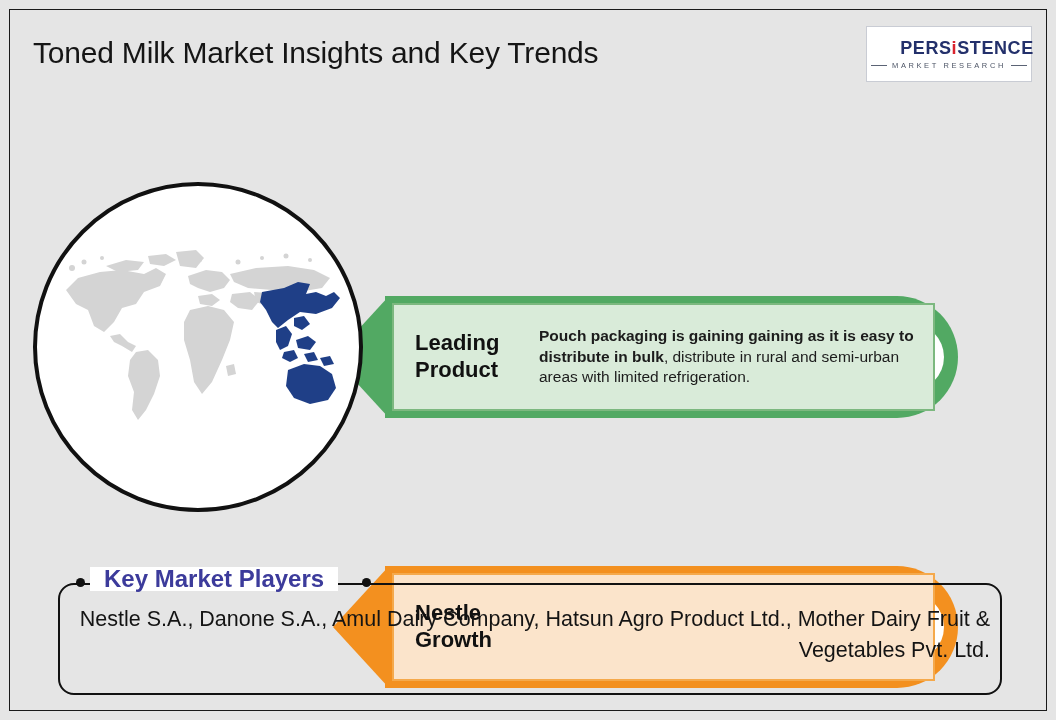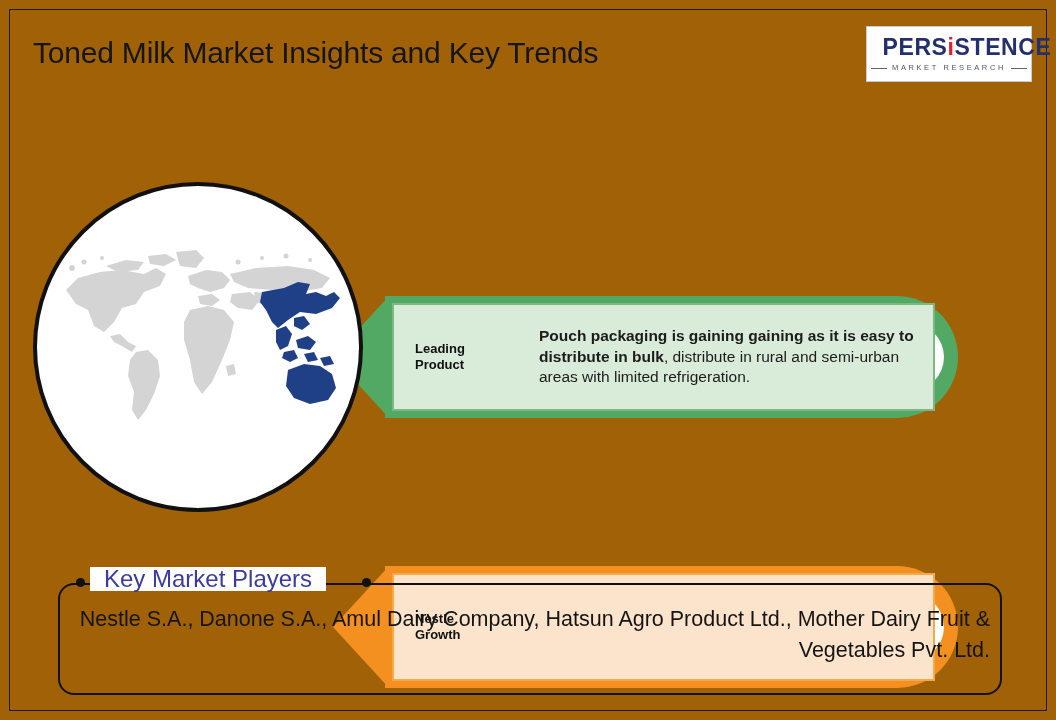--- a/index.html
+++ b/index.html
@@ -10,21 +10,21 @@
     height: 720px;
     background: #ffffff;
     font-family: "Liberation Sans", sans-serif;
     overflow: hidden;
   }
 
   #infographic {
     position: relative;
     width: 1056px;
     height: 720px;
-    background: #a16207;
+    background: #e5e5e5;
   }
 
   
   .outer-frame {
     position: absolute;
     left: 9px;  top: 9px;
     width: 1038px; height: 702px;
     border: 1.5px solid #1a1a1a;
     pointer-events: none;
   }
@@ -46,21 +46,21 @@
     right: 24px; top: 26px;
     width: 166px; height: 56px;
     border: 1px solid #c9ccd4;
     background: #ffffff;
     display: flex;
     flex-direction: column;
     align-items: center;
     justify-content: center;
   }
   .logo-main {
-    font-size: 23px;
+    font-size: 18px;
     font-weight: 700;
     letter-spacing: 0.6px;
     color: #23306b;
     line-height: 1;
     margin-left: 36px;
   }
   .logo-main .accent { color: #d9232e; }
   .logo-sub-wrap {
     display: flex;
     align-items: center;
@@ -130,21 +130,21 @@
     top: 7px;
     border-width: 2px;
     border-style: solid;
     display: flex;
     align-items: center;
   }
   .card-label {
     width: 145px;
     flex: 0 0 145px;
     padding-left: 21px;
-    font-size: 13px;
+    font-size: 22px;
     font-weight: 700;
     color: #111111;
     line-height: 1.22;
   }
   .card-text {
     flex: 1 1 auto;
     padding-right: 14px;
     font-size: 15.5px;
     color: #1c1c1c;
     line-height: 1.32;
@@ -158,21 +158,21 @@
     width: 944px; height: 112px;
     border: 2px solid #111111;
     border-radius: 16px;
   }
   .players-title {
     position: absolute;
     left: 90px; top: 567px;
     padding: 0 14px;
     background: #ffffff;
     font-size: 24px;
-    font-weight: 400;
+    font-weight: 700;
     color: #3c3b9b;
     line-height: 1;
     z-index: 3;
     white-space: nowrap;
   }
   .players-dot {
     position: absolute;
     top: 578px;
     width: 9px; height: 9px;
     border-radius: 50%;

